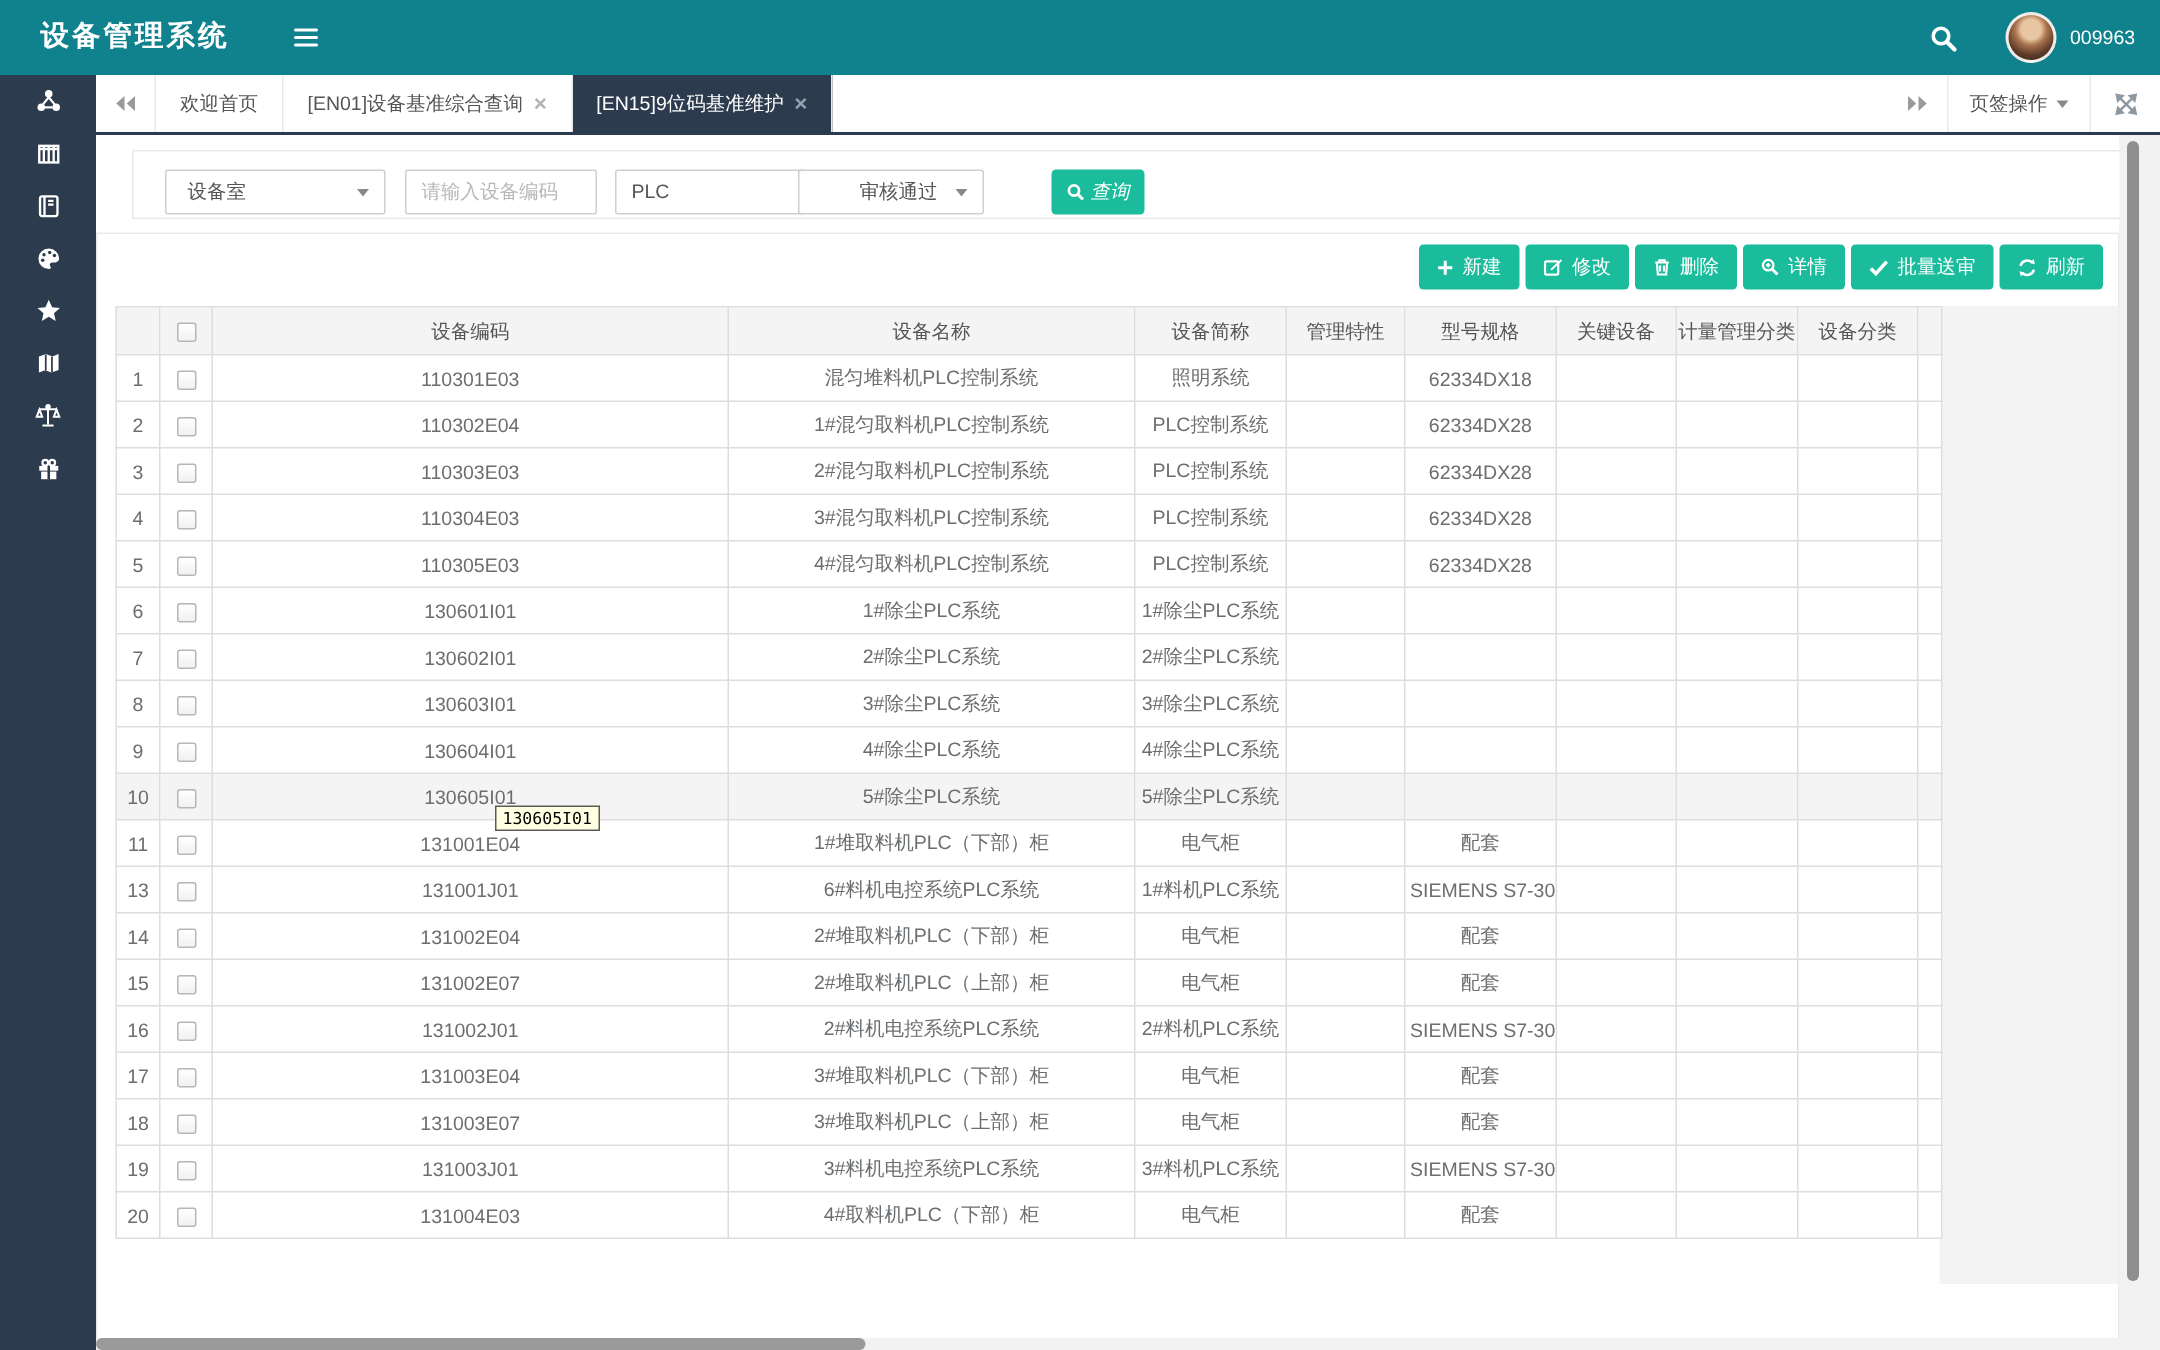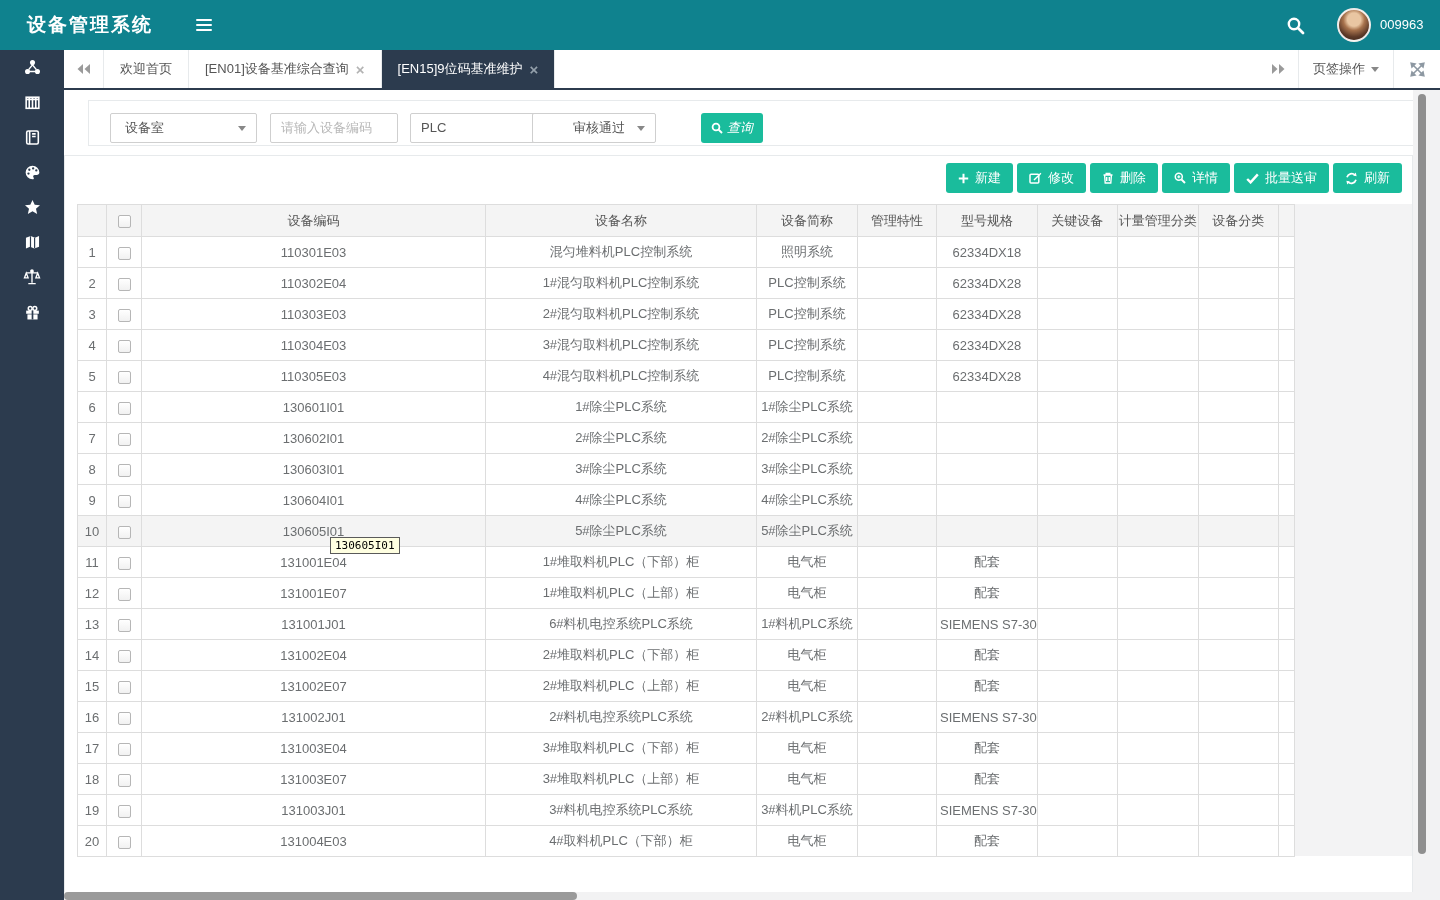--- a/index.html
+++ b/index.html
@@ -459,33 +459,20 @@
           <td>1#堆取料机PLC（下部）柜</td>
           <td>电气柜</td>
           <td></td>
           <td>配套</td>
           <td></td>
           <td></td>
           <td></td>
           <td></td>
         </tr>
         <tr>
-          <td class="rn">12</td>
-          <td><span class="cbx"></span></td>
-          <td>131001E07</td>
-          <td>1#堆取料机PLC（上部）柜</td>
-          <td>电气柜</td>
-          <td></td>
-          <td>配套</td>
-          <td></td>
-          <td></td>
-          <td></td>
-          <td></td>
-        </tr>
-        <tr>
           <td class="rn">13</td>
           <td><span class="cbx"></span></td>
           <td>131001J01</td>
           <td>6#料机电控系统PLC系统</td>
           <td>1#料机PLC系统</td>
           <td></td>
           <td class="left-clip">SIEMENS  S7-30</td>
           <td></td>
           <td></td>
           <td></td>

